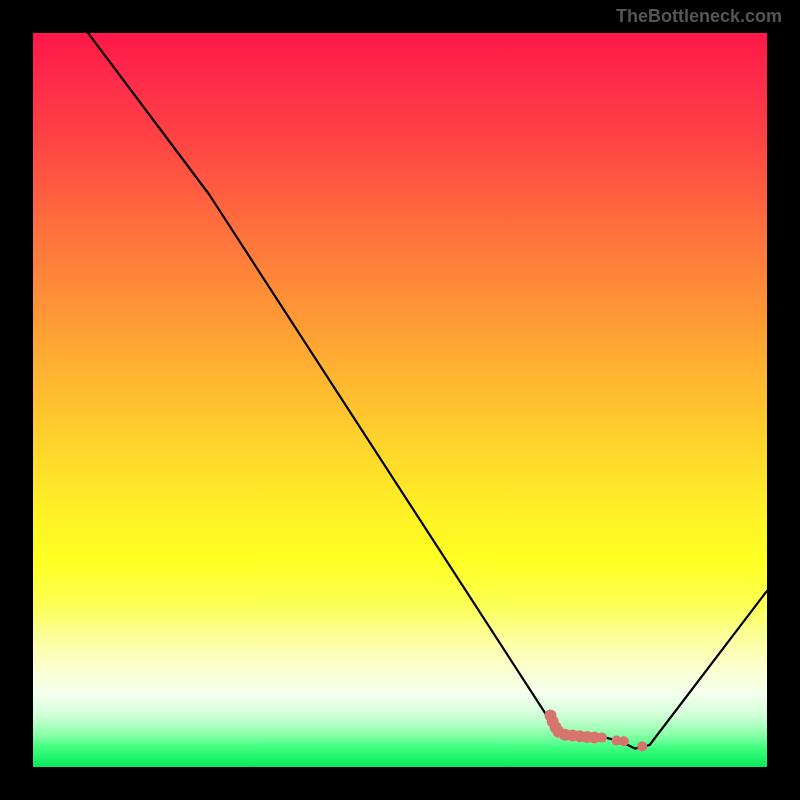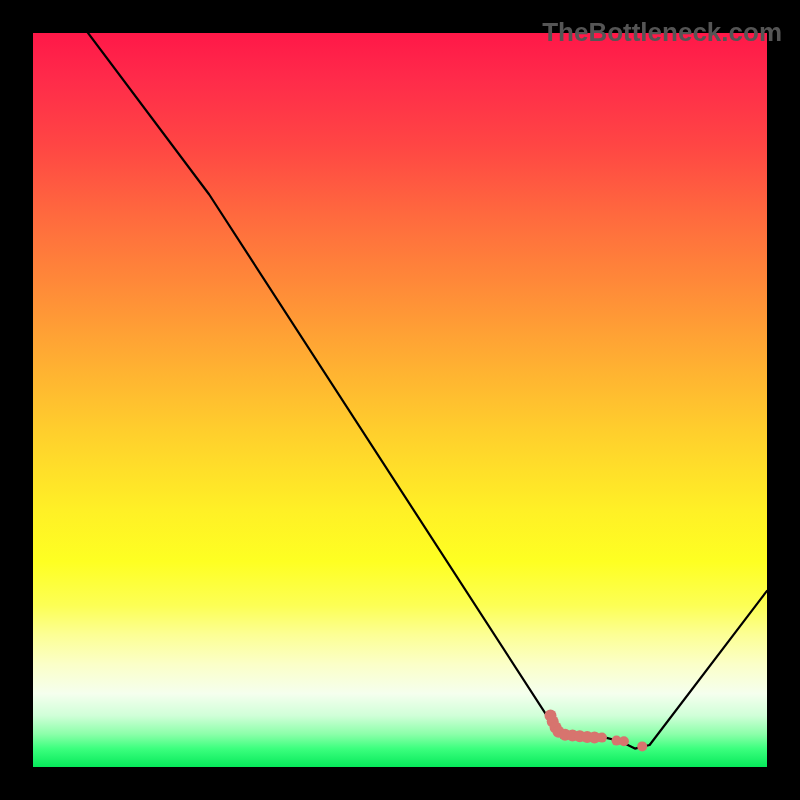--- a/index.html
+++ b/index.html
@@ -5,24 +5,24 @@
   * { margin: 0; padding: 0; box-sizing: border-box; }
   body {
     width: 800px;
     height: 800px;
     background: #000;
     position: relative;
     font-family: Arial, sans-serif;
   }
   .watermark {
     position: absolute;
-    top: 17px;
+    top: 6px;
     right: 18px;
     color: #555;
-    font-size: 26px;
+    font-size: 18px;
     font-weight: bold;
     z-index: 10;
   }
   .plot-area {
     position: absolute;
     top: 33px;
     left: 33px;
     width: 734px;
     height: 734px;
     overflow: hidden;

